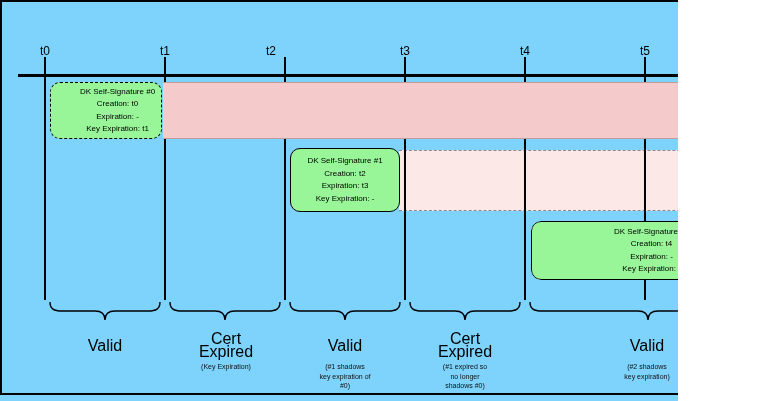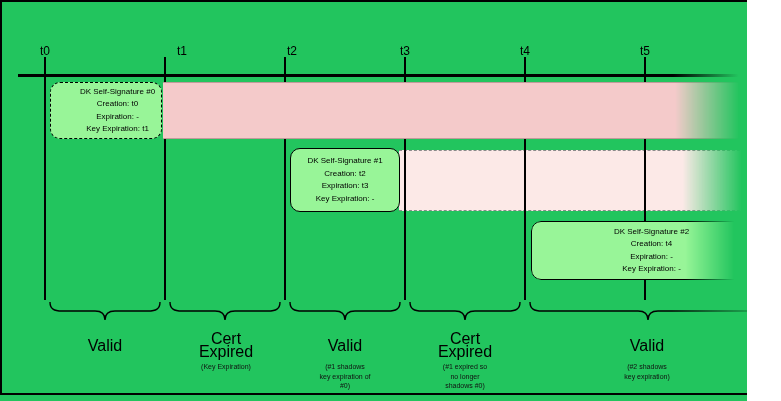--- a/index.html
+++ b/index.html
@@ -1,17 +1,17 @@
 <!DOCTYPE html>
 <html style="--band-strong: #f4caca; --band-light: #fce9e7; --signature-green: #98f598;"><head>
 <meta charset="utf-8">
 <style>
   html,body { margin:0; padding:0; background:#fff; }
   #canvas {
-    position:relative; width:747px; height:401px; background:#22c55e;
+    position:relative; width:678px; height:401px; background:#7dd3fc;
     font-family:"Liberation Sans", sans-serif; color:#000; overflow:hidden;
   }
   #frame {
     position:absolute; left:0; top:0; width:779px; height:395px;
     border:2px solid #000; box-sizing:border-box; pointer-events:none;
   }
   
   #axis {
     position:absolute; left:18px; top:74px; width:728px; height:3px; z-index:2;
     background:linear-gradient(to right, #000 90%, rgba(0,0,0,0) 99%);
@@ -72,22 +72,22 @@
 </head>
 <body>
 
 <div id="canvas">
 
   <div id="frame"></div>
 
   <div id="axis"></div>
 
   <div class="tick-label" style="left:25px">t0</div>
-  <div class="tick-label" style="left:162px">t1</div>
-  <div class="tick-label" style="left:272px">t2</div>
+  <div class="tick-label" style="left:145px">t1</div>
+  <div class="tick-label" style="left:251px">t2</div>
   <div class="tick-label" style="left:385px">t3</div>
   <div class="tick-label" style="left:505px">t4</div>
   <div class="tick-label" style="left:625px">t5</div>
 
   <div class="tick-line" style="left:44px"></div>
   <div class="tick-line" style="left:164px"></div>
   <div class="tick-line" style="left:284px"></div>
   <div class="tick-line" style="left:404px"></div>
   <div class="tick-line" style="left:524px"></div>
   <div class="tick-line" style="left:644px"></div>

